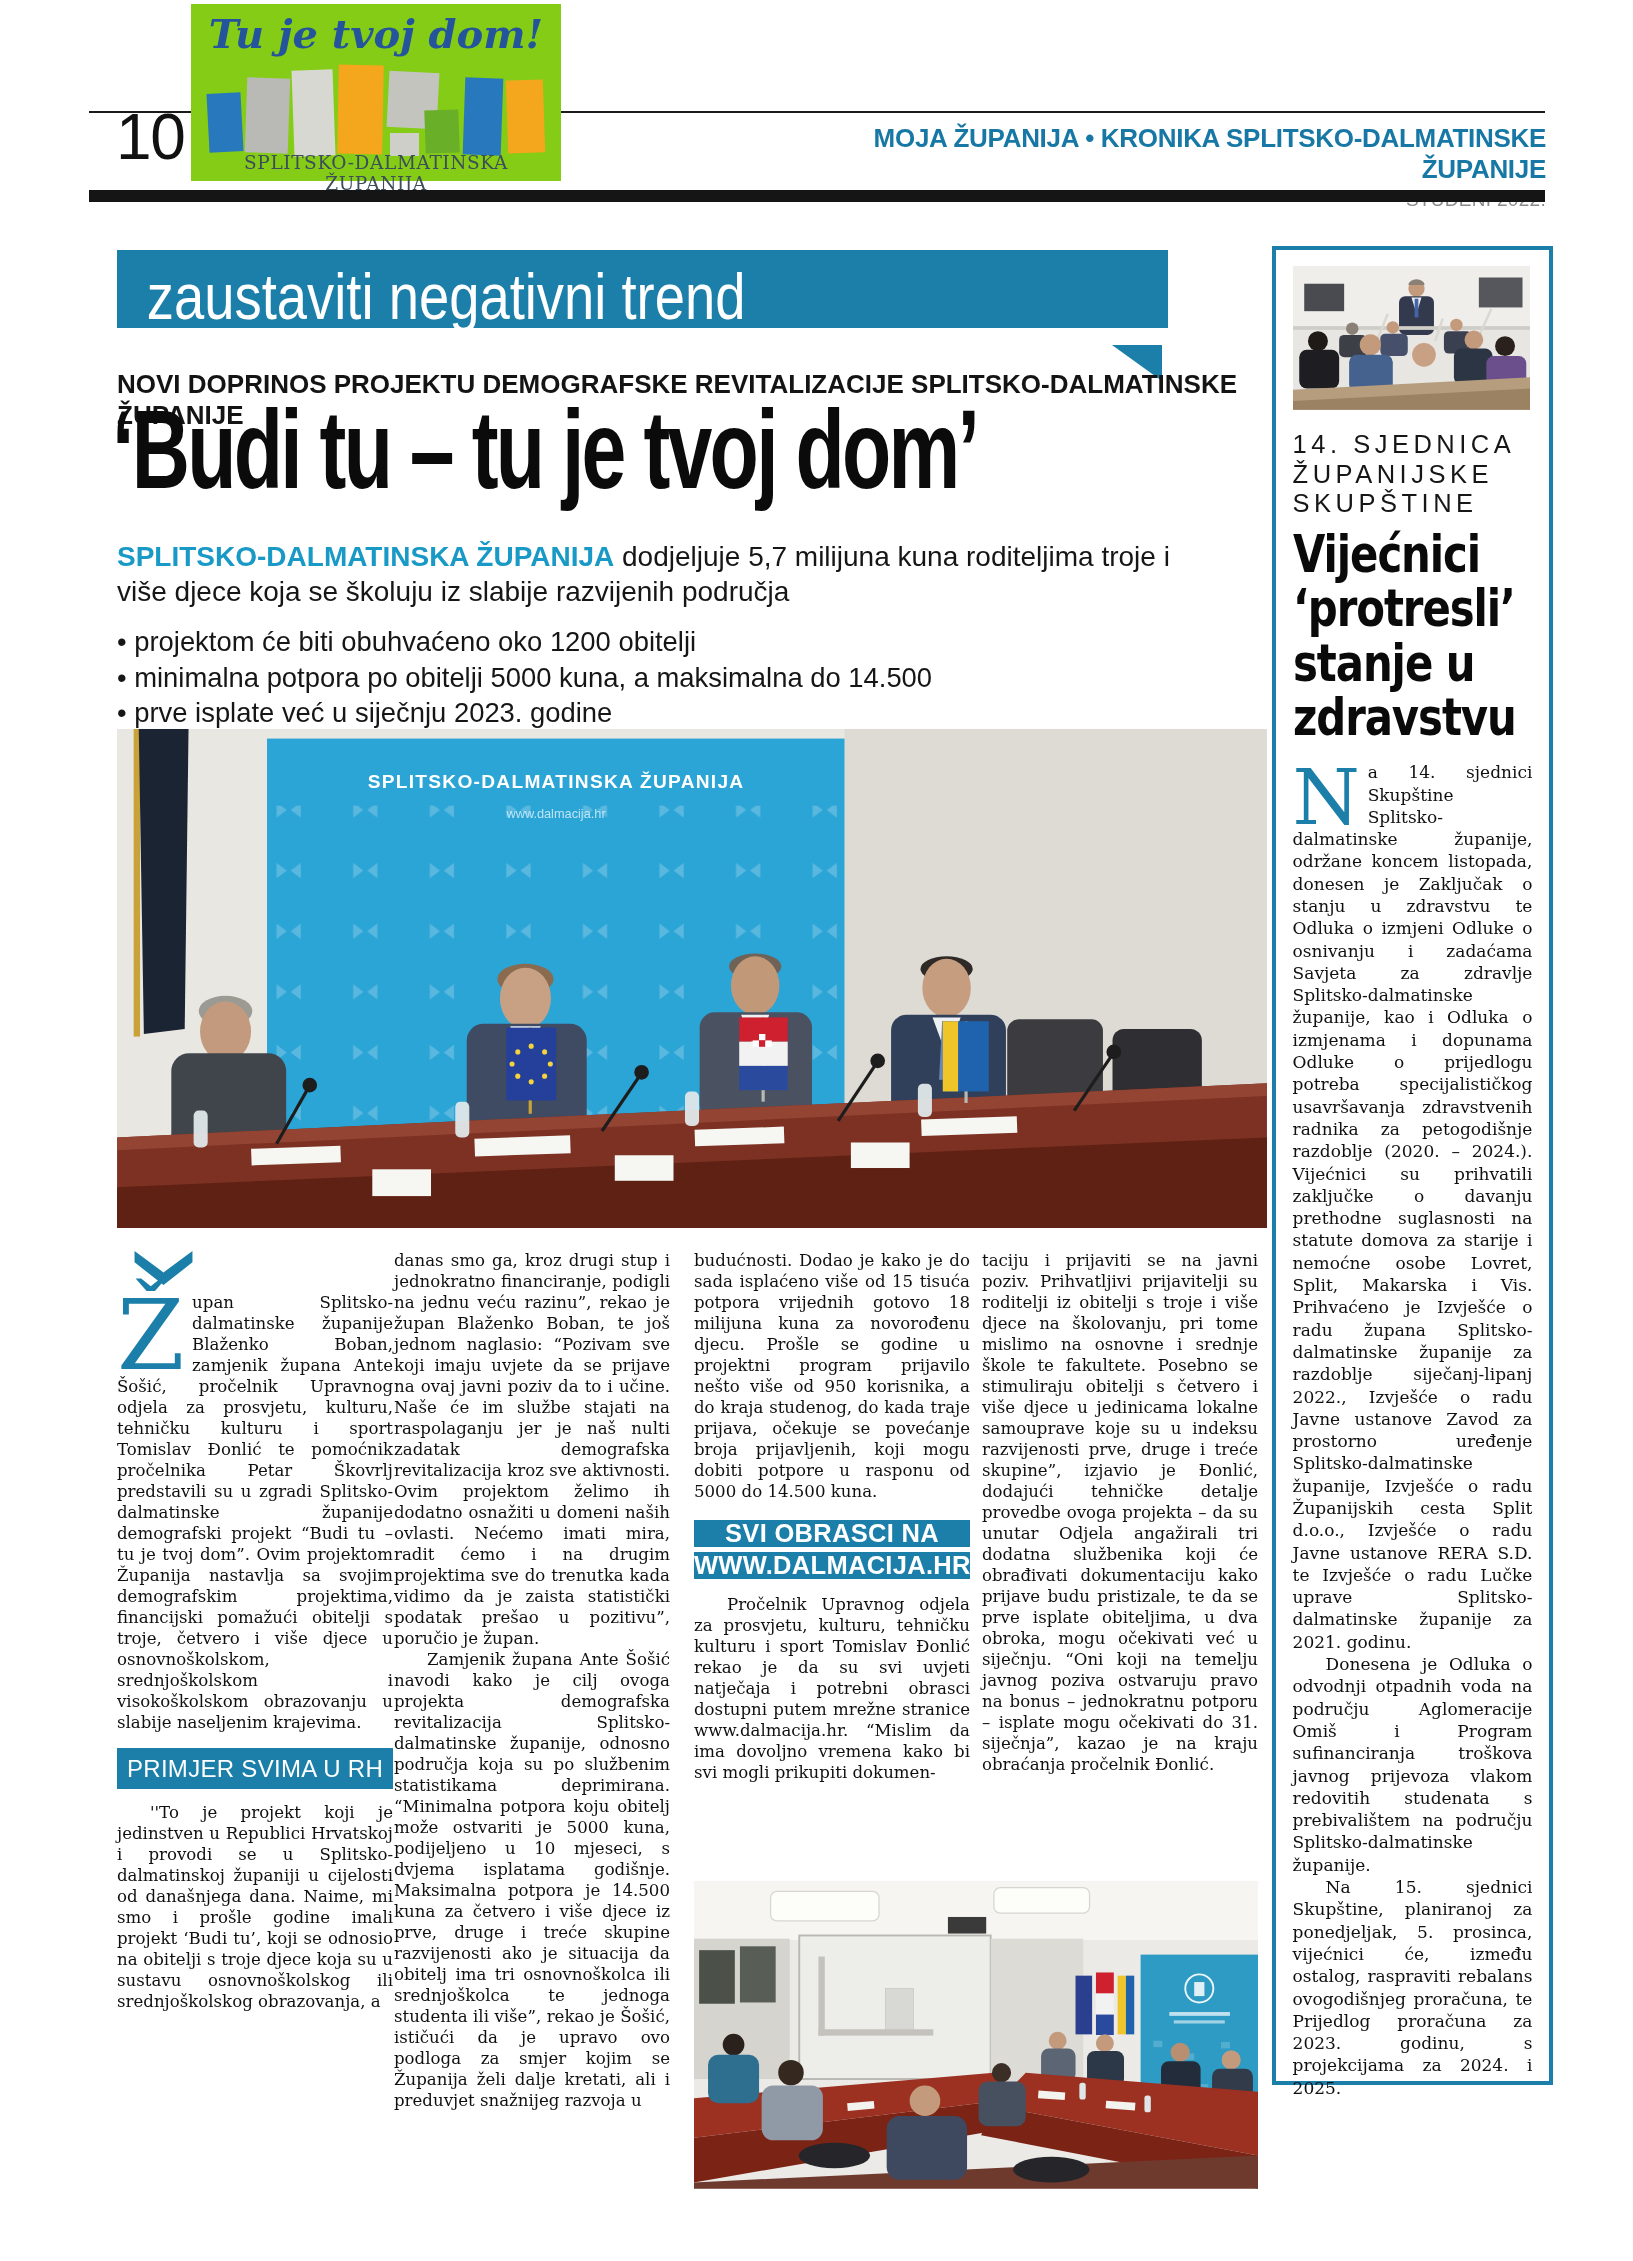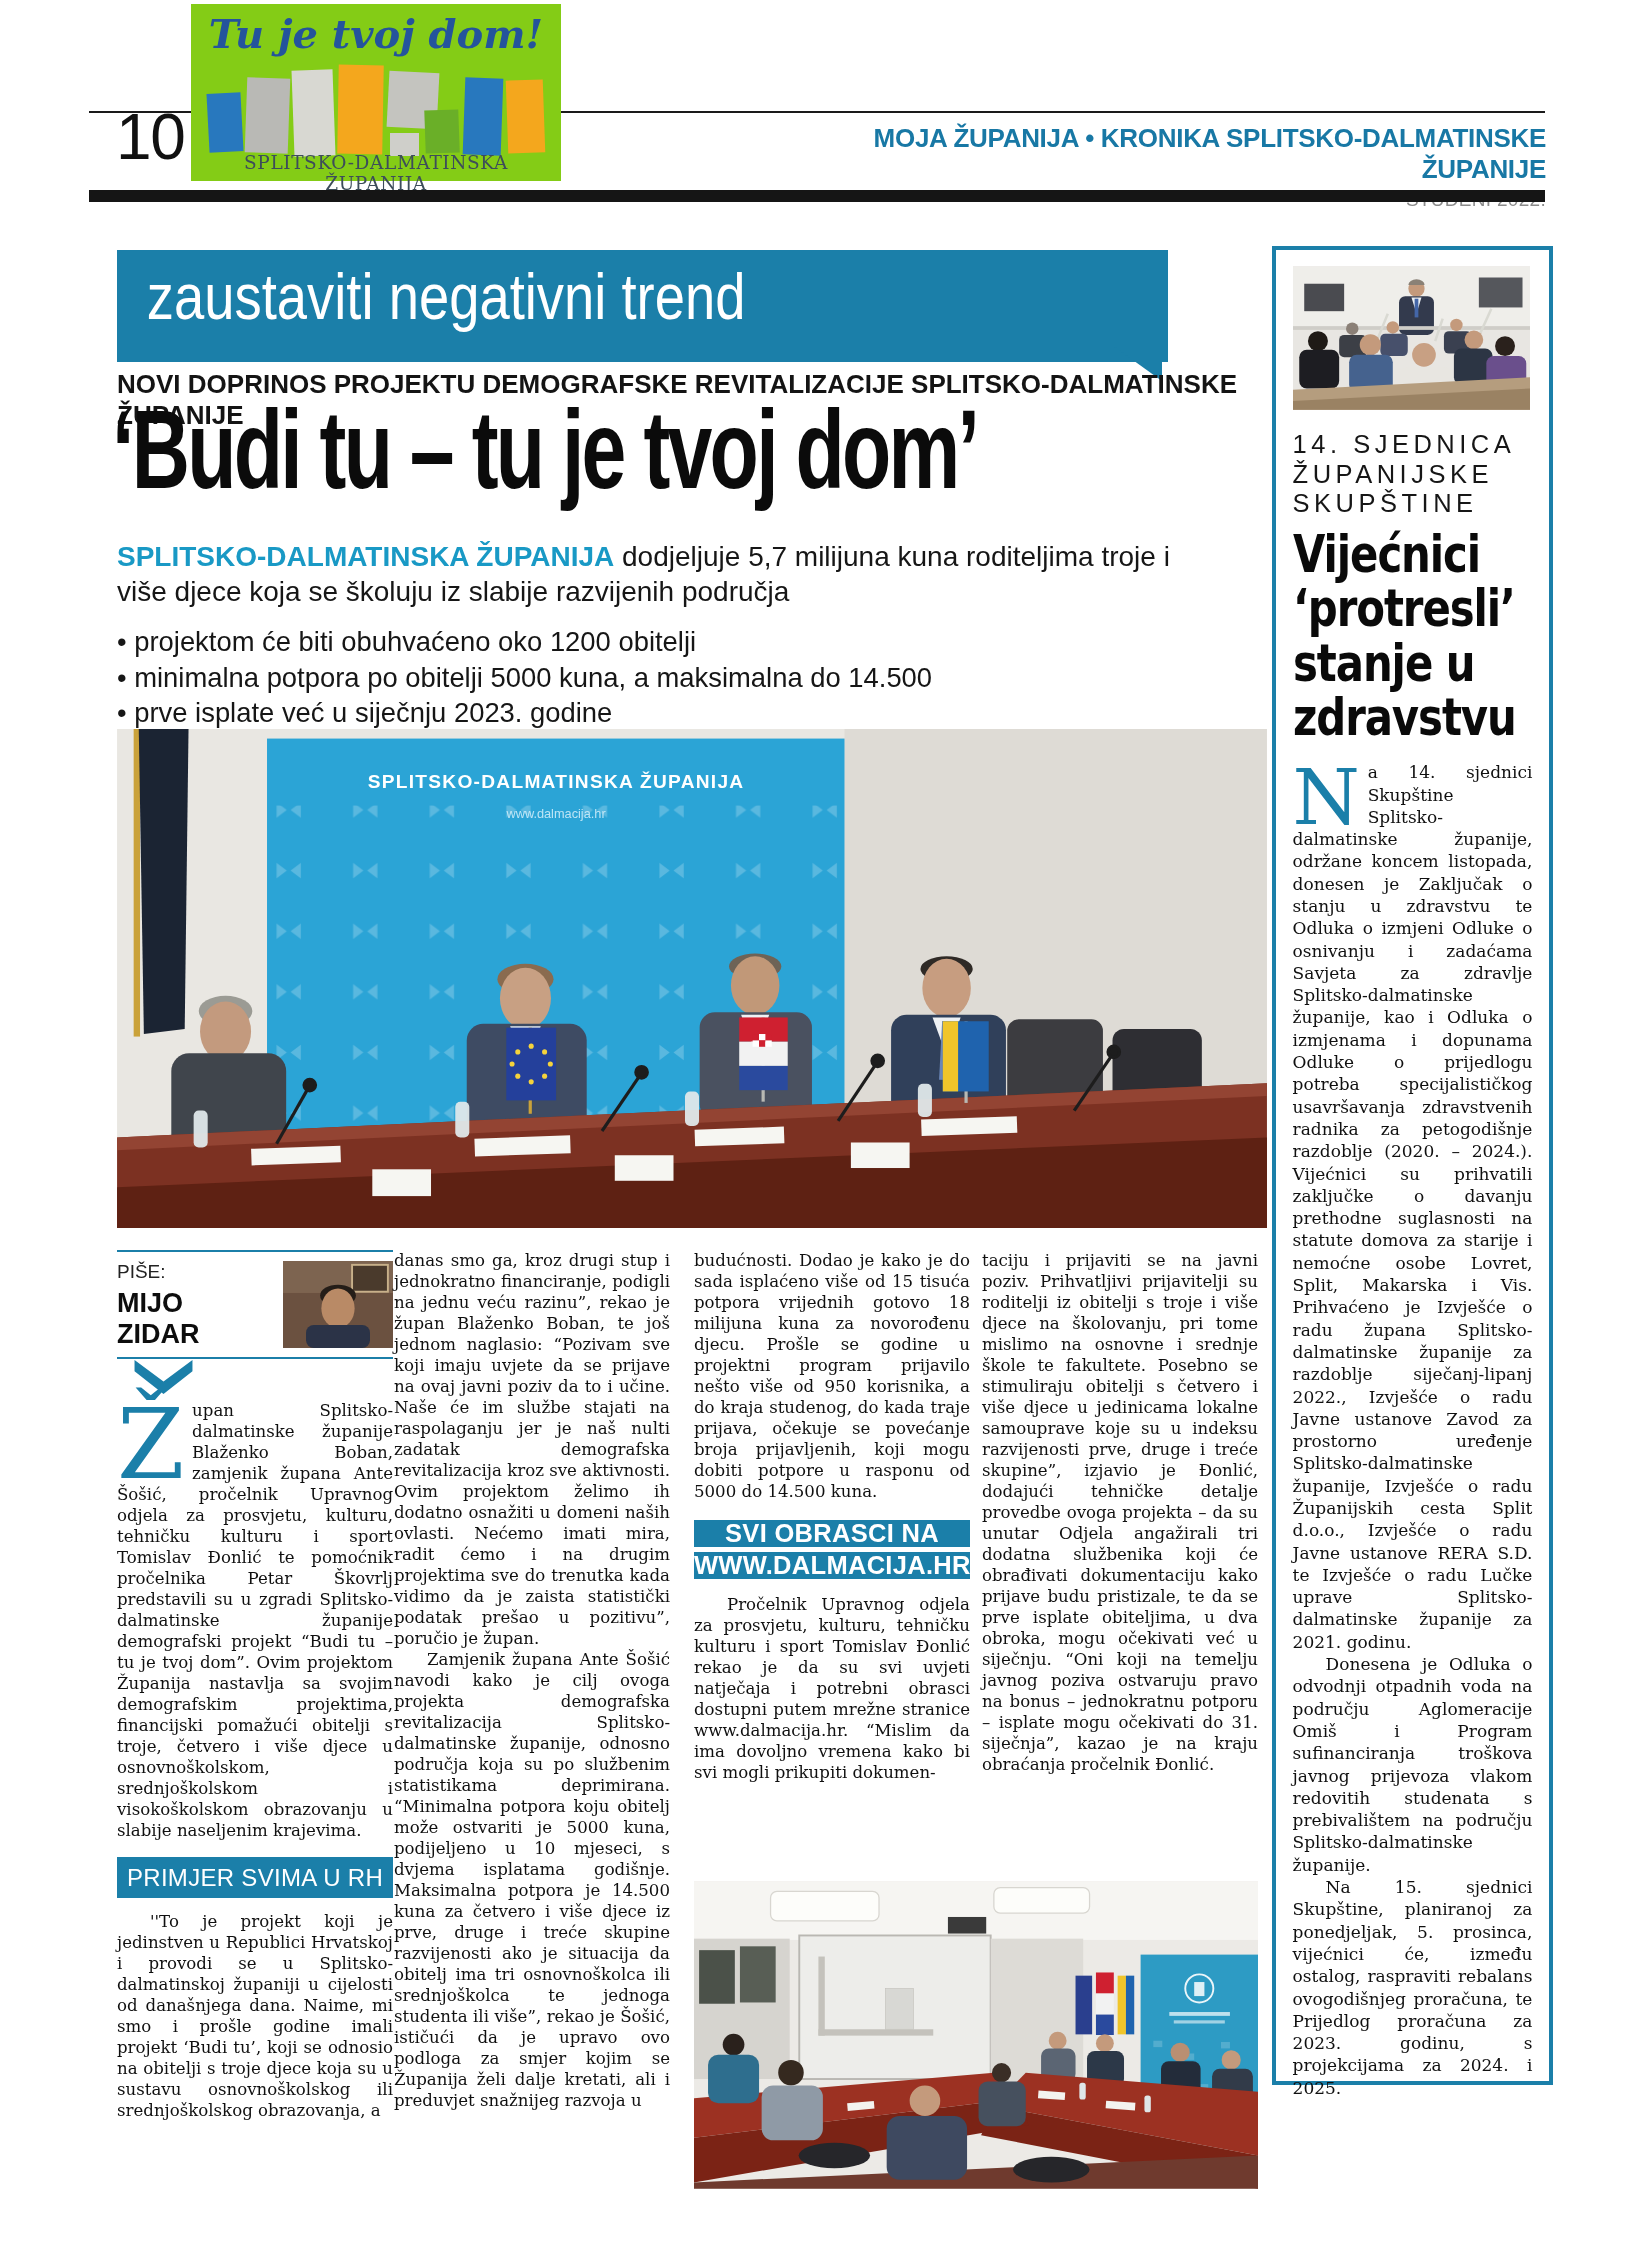--- a/index.html
+++ b/index.html
@@ -19,21 +19,21 @@
   .logo-script{font-family:"DejaVu Serif",serif;font-style:italic;font-weight:700;font-size:40px;color:#24549c;margin-top:6.4px;}
   .blocks{position:absolute;left:12.8px;top:61px;width:345px;height:84px;}
   .blocks i{position:absolute;display:block;}
   .logo-caption{position:absolute;left:0;right:0;top:148px;font-family:"DejaVu Serif",serif;font-size:18.5px;letter-spacing:0.6px;color:#3d4d5a;}
   .section-block{position:absolute;left:830px;top:123px;width:716px;text-align:right;}
   .section-title{font-size:26px;font-weight:700;color:#1878a5;letter-spacing:-0.3px;}
   .issue-date{font-size:19px;color:#8b8b8b;margin-top:3.8px;letter-spacing:0.3px;}
   .black-bar{position:absolute;left:89px;top:190px;width:1456px;height:11.5px;background:#151515;}
 
   
-  .banner{position:absolute;left:117px;top:250px;width:1051px;height:112px;background:var(--accent);}
+  .banner{position:absolute;left:117px;top:250px;width:1051px;height:78px;background:var(--accent);}
   .banner span{display:inline-block;white-space:nowrap;color:#fff;font-size:64px;font-weight:400;line-height:94px;padding-left:35px;transform:scaleX(0.85);transform-origin:left center;}
   .banner-tail{position:absolute;left:1112px;top:345px;width:0;height:0;border-top:36px solid var(--accent);border-left:50px solid transparent;}
   .kicker{position:absolute;left:117px;top:369px;width:1123px;font-size:26px;font-weight:600;letter-spacing:0;color:#141414;}
   .headline{position:absolute;left:112px;top:391px;white-space:nowrap;font-size:112px;font-weight:800;letter-spacing:-3.8px;color:#0b0b0b;transform:scaleX(0.72);transform-origin:left top;line-height:1.05;}
   .lead{position:absolute;left:117px;top:539px;width:1072px;font-size:28px;font-weight:500;line-height:1.25;color:#161616;}
   .lead b{color:var(--accent-light);font-weight:700;}
   .bullets{position:absolute;left:117px;top:624px;width:1085px;font-size:27.4px;font-weight:500;line-height:1.3;color:#161616;}
   .bullet::before{content:"• ";}
 
   
@@ -198,39 +198,20 @@
       <g fill="#dfe8ea" opacity="0.95">
         <rect x="120" y="598" width="22" height="58" rx="8"></rect>
         <rect x="530" y="584" width="22" height="56" rx="8"></rect>
         <rect x="890" y="568" width="22" height="54" rx="8"></rect>
         <rect x="1255" y="556" width="22" height="52" rx="8"></rect>
       </g>
     </svg>
   </div>
 
   <div class="col" id="col1">
-    <div class="byline-box">
-      <div>
-        <div class="byline-label">PIŠE:</div>
-        <div class="author-name">
-          <div>MIJO</div>
-          <div>ZIDAR</div>
-        </div>
-      </div>
-      <div>
-        <svg viewBox="0 0 172 136" width="110" height="87">
-          <rect width="172" height="136" fill="#6b5140"></rect>
-          <rect width="172" height="50" fill="#7d6450"></rect>
-          <rect x="108" y="6" width="56" height="42" fill="#4a3a2c" stroke="#c8b08a" stroke-width="3"></rect>
-          <ellipse cx="86" cy="54" rx="28" ry="17" fill="#241d18"></ellipse>
-          <ellipse cx="86" cy="74" rx="26" ry="31" fill="#b98a66"></ellipse>
-          <rect x="36" y="100" width="100" height="36" rx="12" fill="#2b3347"></rect>
-        </svg>
-      </div>
-    </div>
     <svg class="down-arrow" width="59" height="34" viewBox="0 0 92 54">
       <polygon points="0,0 46,34 92,0 92,18 46,54 0,18" fill="#1b7fa9"></polygon>
     </svg>
     <p><span class="dropcap">Ž</span><span>upan Splitsko-dalmatinske županije Blaženko Boban, zamjenik župana Ante Šošić, pročelnik Upravnog odjela za prosvjetu, kulturu, tehničku kulturu i sport Tomislav Đonlić te pomoćnik pročelnika Petar Škovrlj predstavili su u zgradi Splitsko-dalmatinske županije demografski projekt “Budi tu – tu je tvoj dom”. Ovim projektom Županija nastavlja sa svojim demografskim projektima, financijski pomažući obitelji s troje, četvero i više djece u osnovnoškolskom, srednjoškolskom i visokoškolskom obrazovanju u slabije naseljenim krajevima.</span></p>
     <div class="box-primjer">PRIMJER SVIMA U RH</div>
     <p class="indent">''To je projekt koji je jedinstven u Republici Hrvatskoj i provodi se u Splitsko-dalmatinskoj županiji u cijelosti od današnjega dana. Naime, mi smo i prošle godine imali projekt ‘Budi tu’, koji se odnosio na obitelji s troje djece koja su u sustavu osnovnoškolskog ili srednjoškolskog obrazovanja, a</p>
   </div>
 
   <div class="col" id="col2">
     <p>danas smo ga, kroz drugi stup i jednokratno financiranje, podigli na jednu veću razinu”, rekao je župan Blaženko Boban, te još jednom naglasio: “Pozivam sve koji imaju uvjete da se prijave na ovaj javni poziv da to i učine. Naše će im službe stajati na raspolaganju jer je naš nulti zadatak demografska revitalizacija kroz sve aktivnosti. Ovim projektom želimo ih dodatno osnažiti u domeni naših ovlasti. Nećemo imati mira, radit ćemo i na drugim projektima sve do trenutka kada vidimo da je zaista statistički podatak prešao u pozitivu”, poručio je župan.</p>

